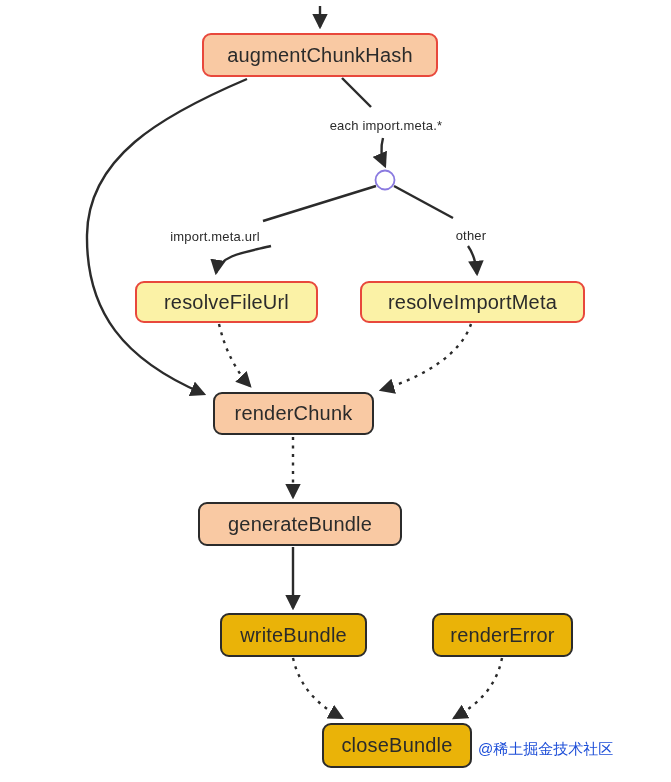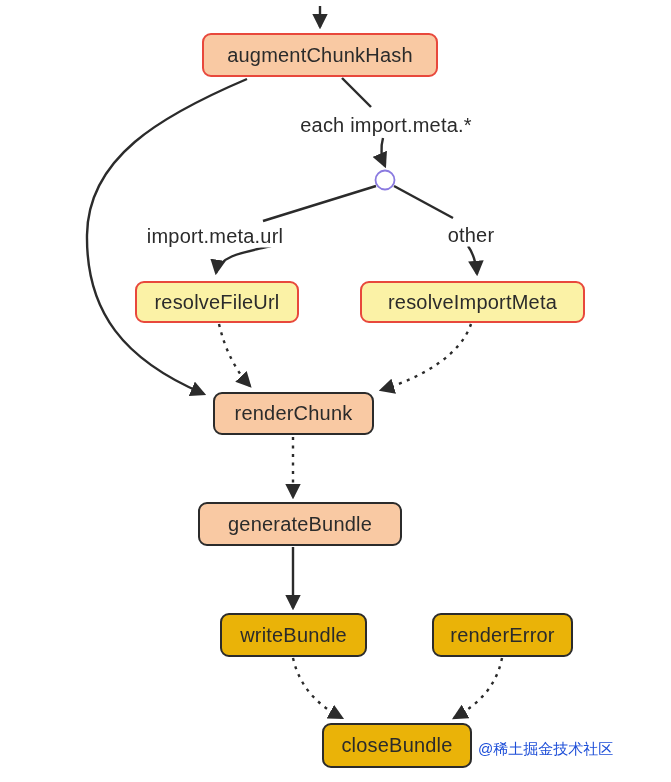--- a/index.html
+++ b/index.html
@@ -31,21 +31,21 @@
   }
   .fill-orange { background: #f9c9a3; }
   .fill-yellow { background: #fbf2a6; }
   .fill-pink   { background: #eab308; }
   .border-red  { border-color: #e8483c; text-align: center; }
   .border-dark { border-color: #2b2b2b; }
 
   .edge-label {
     position: absolute;
     transform: translate(-50%, -50%);
-    font-size: 20px;
+    font-size: 13px;
     color: #2b2b2b;
     white-space: nowrap;
     background: #ffffff;
     padding: 0 2px;
     letter-spacing: 0.2px;
   }
   .watermark {
     position: absolute;
     left: 478px;
     top: 740px;
@@ -92,21 +92,21 @@
 
     <circle cx="385" cy="180" r="9.5" fill="#ffffff" stroke="#8a7ae0" stroke-width="1.8"></circle>
   </svg>
 
   <div class="edge-label" style="left:386px; top:125px;">each import.meta.*</div>
   <div class="edge-label" style="left:215px; top:236px;">import.meta.url</div>
   <div class="edge-label" style="left:471px; top:235px;">other</div>
 
   <div class="node fill-orange border-red" style="left:202px; top:33px; width:236px; height:44px;">augmentChunkHash</div>
 
-  <div class="node fill-yellow border-red" style="left:135px; top:281px; width:164px; height:42px;">resolveFileUrl</div>
+  <div class="node fill-yellow border-red" style="left:135px; top:281px; width:183px; height:42px;">resolveFileUrl</div>
 
   <div class="node fill-yellow border-red" style="left:360px; top:281px; width:225px; height:42px;">resolveImportMeta</div>
 
   <div class="node fill-orange border-dark" style="left:213px; top:392px; width:161px; height:43px;">renderChunk</div>
 
   <div class="node fill-orange border-dark" style="left:198px; top:502px; width:204px; height:44px;">generateBundle</div>
 
   <div class="node fill-pink border-dark" style="left:220px; top:613px; width:147px; height:44px;">writeBundle</div>
 
   <div class="node fill-pink border-dark" style="left:432px; top:613px; width:141px; height:44px;">renderError</div>

